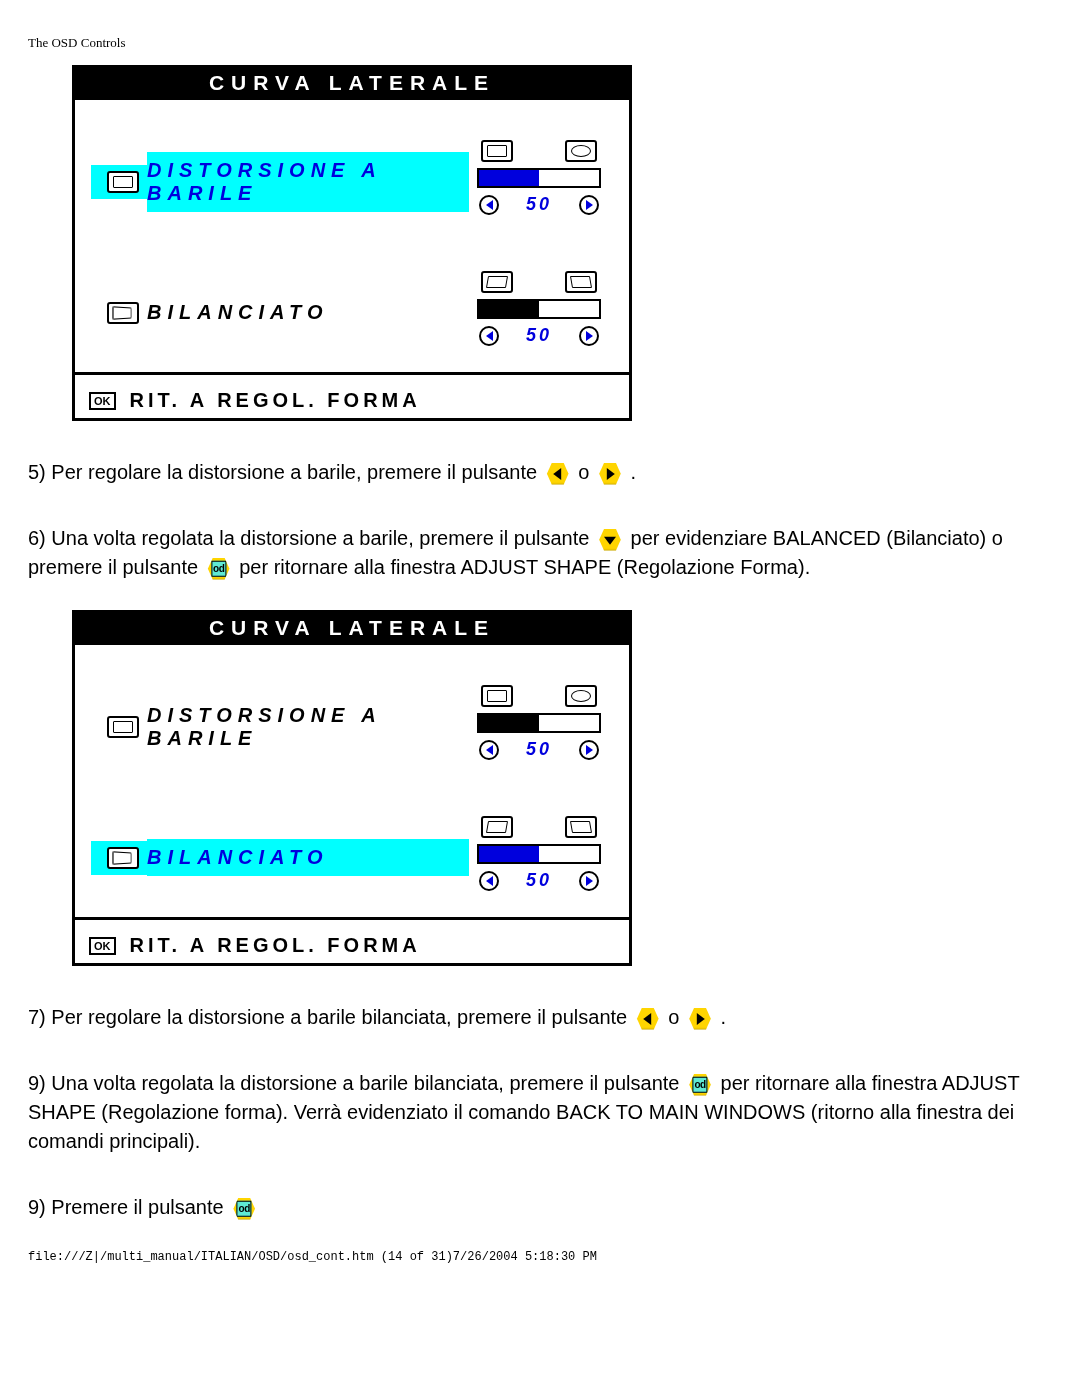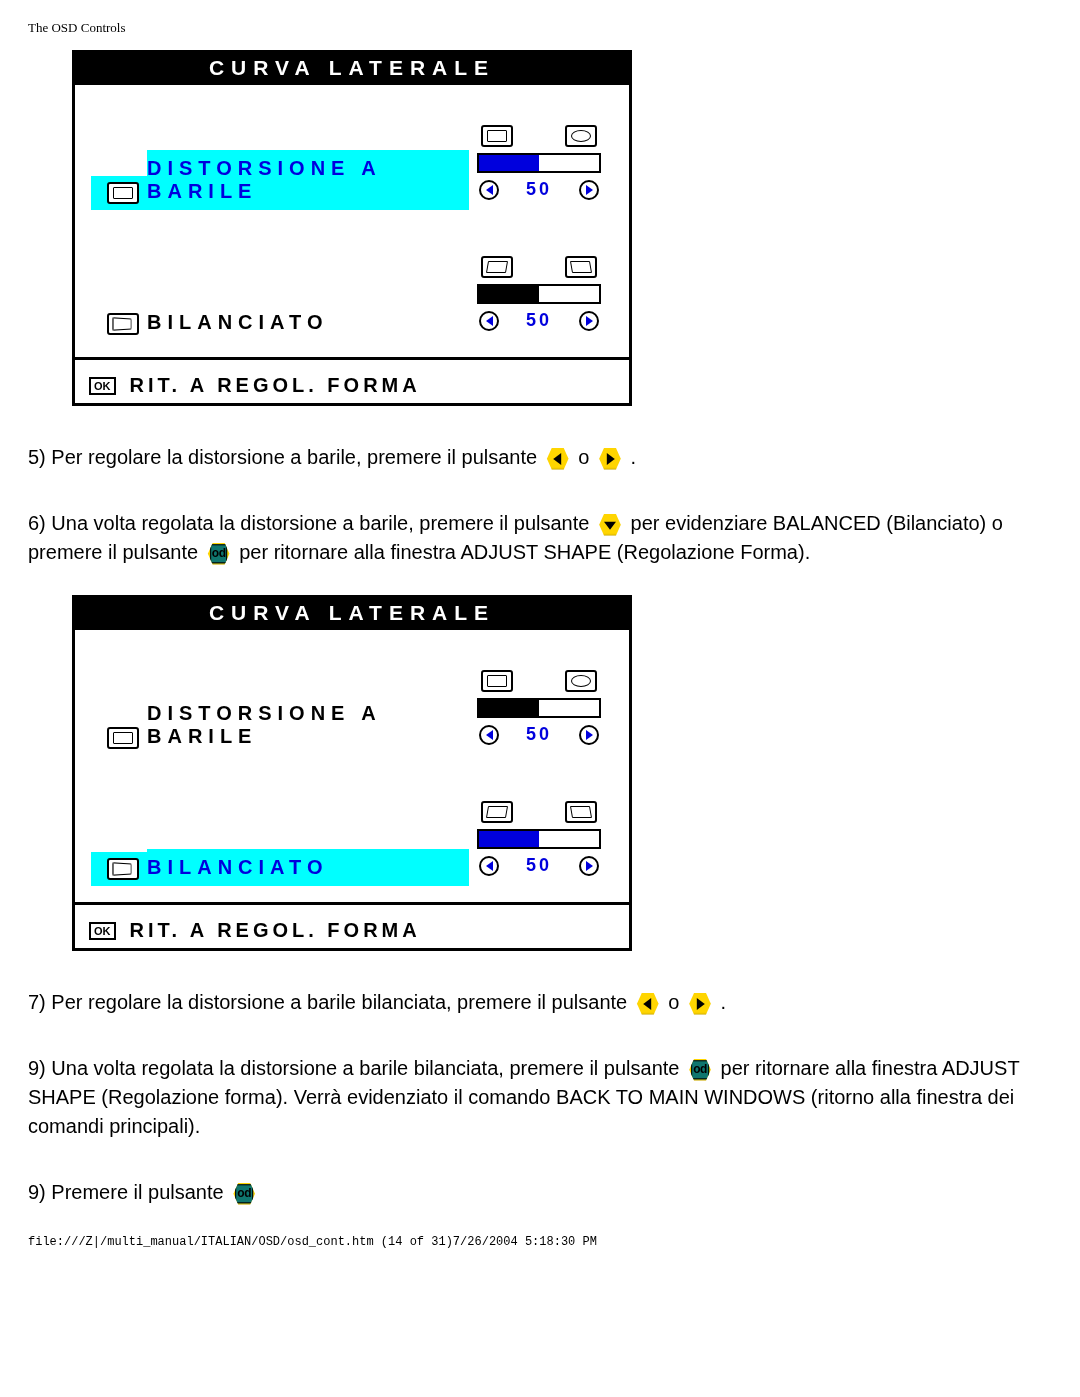--- a/index.html
+++ b/index.html
@@ -9,41 +9,43 @@
     padding: 20px 28px;
     background: #fff;
     color: #000;
     width: 1080px;
     box-sizing: border-box;
   }
   .page-header {
     font-family: "Times New Roman", serif;
     font-size: 13px;
     margin-bottom: 14px;
+    margin-top: 15px;
   }
   .osd-panel {
     width: 554px;
     border: 3px solid #000;
     background: #fff;
     margin-bottom: 28px;
     margin-left: 44px;
   }
   .osd-title {
     background: #000;
     color: #fff;
     text-align: center;
     font-weight: bold;
     letter-spacing: 7px;
     font-size: 21px;
     padding: 3px 0 5px 0;
   }
   .osd-row {
     display: flex;
-    align-items: flex-end;
+    align-items: center;
     padding: 16px;
+    font-style: italic;
   }
   .osd-row.selected .row-label,
   .osd-row.selected .row-icon-cell {
     background: #00ffff;
   }
   .osd-row.selected .row-label { color: #0000dd; }
   .row-icon-cell {
     width: 36px;
     padding: 6px 8px 6px 16px;
     display: flex;
@@ -140,22 +142,22 @@
     width: 0; height: 0; border-top: 6px solid transparent; border-bottom: 6px solid transparent;
     border-left: 8px solid #000;
   }
   .btn-hex .tri-d {
     position: absolute; top: 50%; left: 50%; transform: translate(-50%,-40%);
     width: 0; height: 0; border-left: 6px solid transparent; border-right: 6px solid transparent;
     border-top: 8px solid #000;
   }
   .btn-hex .ok-txt {
     position: absolute; top: 50%; left: 50%; transform: translate(-50%,-50%);
-    font-size: 12px; font-weight: bold; color: #000; letter-spacing: -0.5px;
-    border: 1.2px solid #000; padding: 0 1px; background: #0f766e;
+    font-size: 10px; font-weight: bold; color: #000; letter-spacing: -0.5px;
+    border: 1.2px solid #000; padding: 0 1px; background: #5eead4;
   }
   .footer-line {
     font-family: Liberation Mono, monospace;
     font-size: 12px;
   }
 </style>
 </head>
 <body>
 
 <div class="page-header">The OSD Controls</div>

